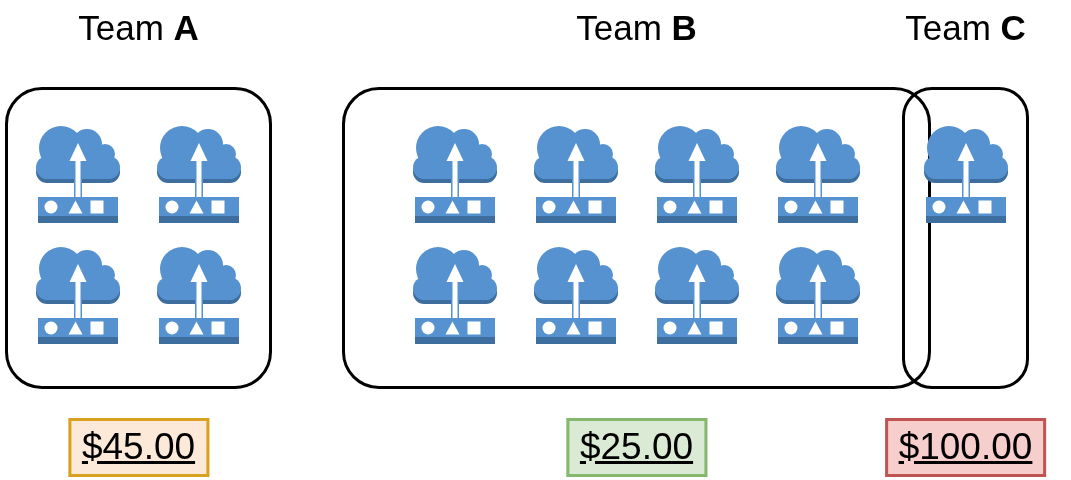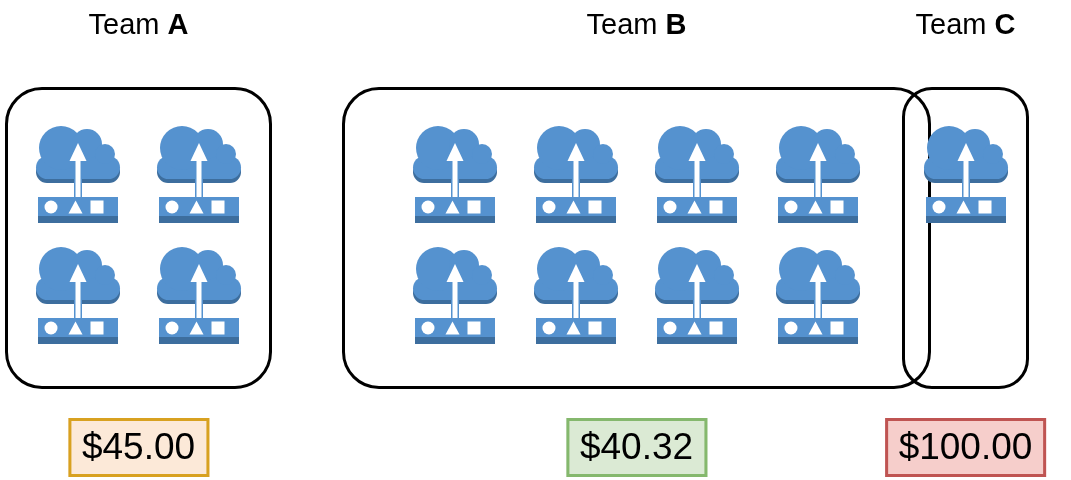--- a/index.html
+++ b/index.html
@@ -28,21 +28,21 @@
   .team-b { left: 342px; width: 589px; }
   .team-c { left: 902px; width: 127px; }
 
   .team-title {
     position: absolute;
     top: 9px;
     left: 0;
     width: 100%;
     margin: 0;
     text-align: center;
-    font-size: 29px;
+    font-size: 35px;
     font-weight: 400;
     line-height: 1.1;
     white-space: pre;
   }
   .team-title .bold { font-weight: 700; }
 
   .team-box {
     position: absolute;
     top: 87px;
     left: 0;
@@ -81,20 +81,21 @@
     top: 418px;
     left: 50%;
     transform: translateX(-50%);
     box-sizing: border-box;
     border: 3px solid;
     padding: 6px 11px;
     font-size: 37px;
     line-height: 1.1;
     white-space: nowrap;
     text-align: left;
+    text-decoration: underline;
   }
 </style>
 </head>
 <body style="background: rgb(255, 255, 255); color: rgb(0, 0, 0);">
 
 <div class="canvas">
 
   <section class="team team-a">
     <h2 class="team-title"><span>Team </span><span class="bold">A</span></h2>
     <div class="team-box">
@@ -365,21 +366,21 @@
 
     <rect class="glyph" x="41.5" y="38" width="5" height="38"></rect>
     <polygon class="glyph" points="44,22 35.5,40 52.5,40"></polygon>
 
     <circle class="glyph" cx="17" cy="86" r="6.5"></circle>
     <polygon class="glyph" points="34.5,92.5 48.5,92.5 41.5,79.5"></polygon>
     <rect class="glyph" x="56.5" y="79.5" width="13" height="13"></rect>
   </svg>
 </div>
     </div>
-    <div class="price-tag" style="background-color: rgb(219, 234, 212); border-color: rgb(133, 184, 109);">$40.32</div>
+    <div class="price-tag" style="background-color: rgb(219, 234, 212); border-color: rgb(133, 184, 109);">$25.00</div>
   </section>
 
   <section class="team team-c">
     <h2 class="team-title"><span>Team </span><span class="bold">C</span></h2>
     <div class="team-box">
       <div class="icon-grid cols-1">
   <svg class="icon" viewBox="0 0 88 104" xmlns="http://www.w3.org/2000/svg">
 
     <rect class="shadow" x="2" y="40" width="84" height="22" rx="11"></rect>
 

